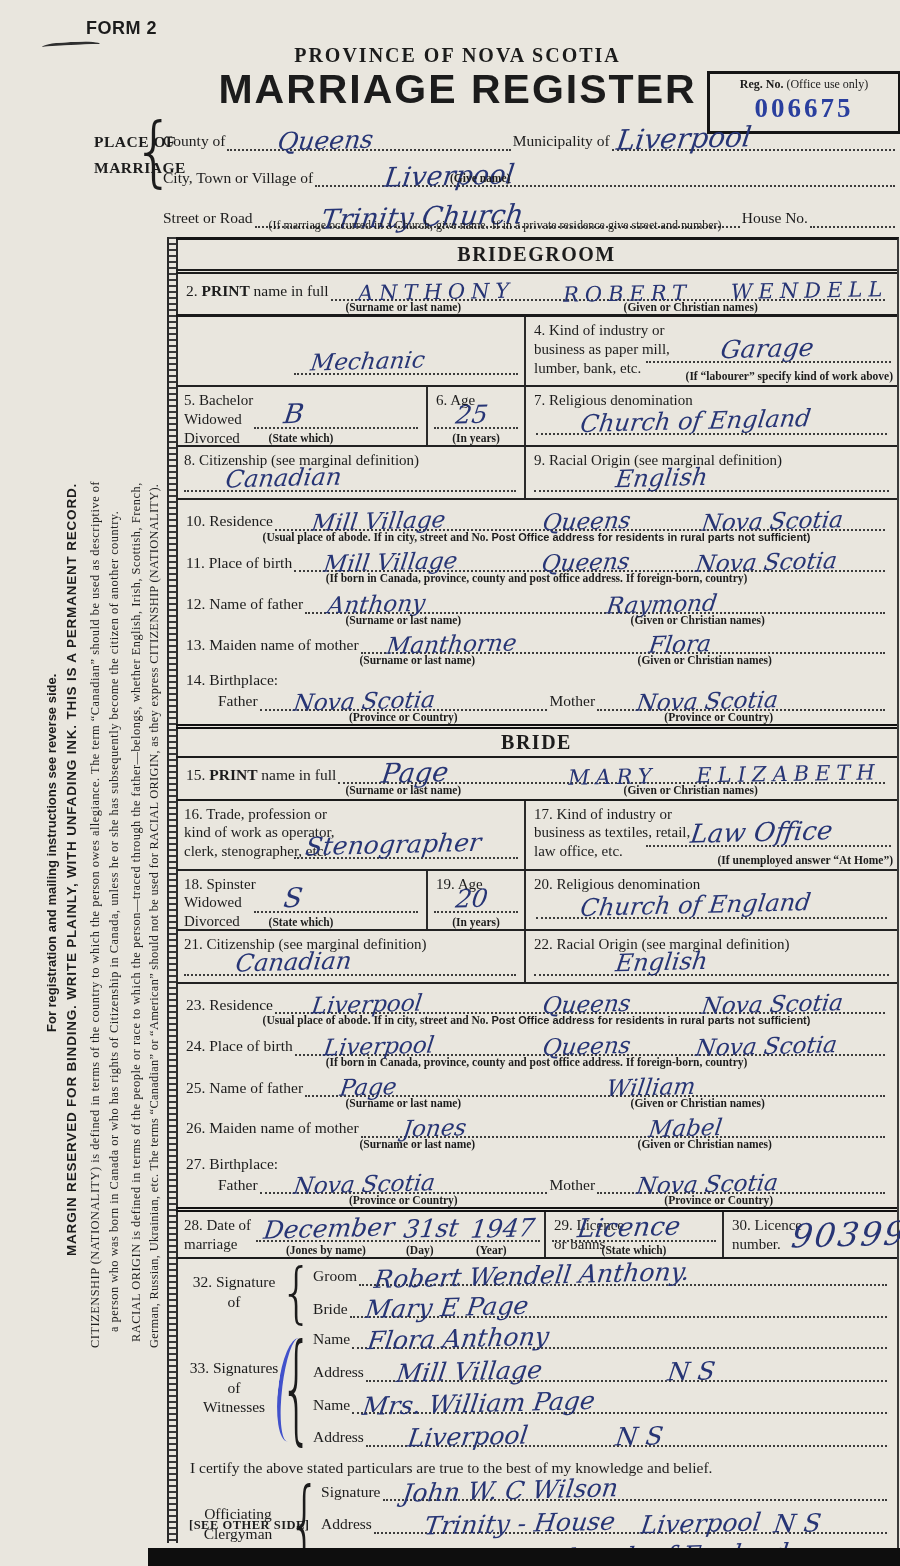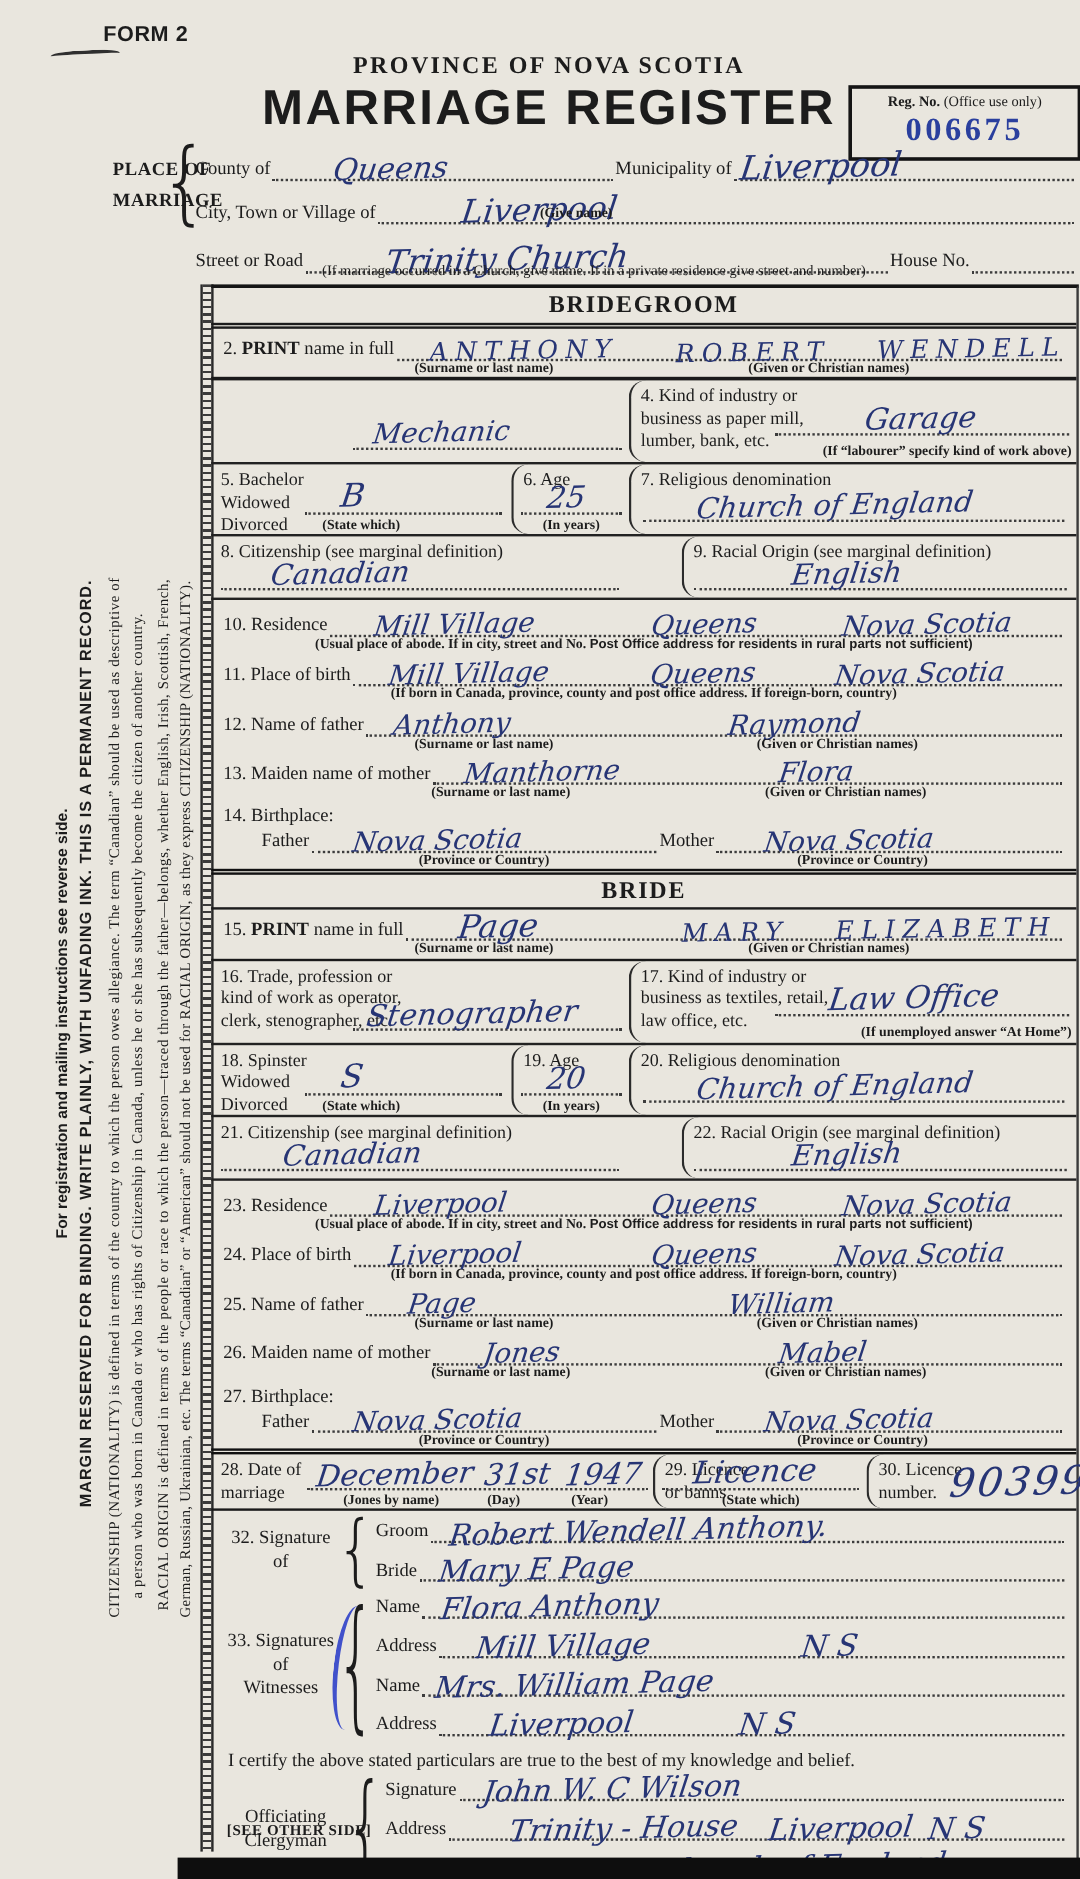--- a/index.html
+++ b/index.html
@@ -44,28 +44,28 @@
   .tbl{position:absolute;left:176px;top:237px;width:721px;border-top:3px solid #151515;border-right:2px solid #3a3a3a;}
   .sec-head{text-align:center;font-weight:bold;font-size:20px;letter-spacing:1.5px;height:29px;line-height:29px;border-bottom:5px double #1c1c1c;}
   .sec-head.bride{height:27px;line-height:27px;border-bottom:2.5px solid #1c1c1c;}
   .row{border-bottom:2px solid #222;}
   .row-name{height:43px;padding:4px 10px 0;border-bottom:3px solid #1a1a1a;box-sizing:border-box;}
   .row-name .line{margin-top:4px;}
   .notes{position:relative;height:13px;font-size:11.5px;font-weight:bold;}
   .notes span{position:absolute;transform:translateX(-50%);white-space:nowrap;}
   .cells{display:flex;}
   .cell{position:relative;box-sizing:border-box;padding:4px 8px;}
-  .cell+.cell{border-left:2px solid #2b2b2b;border-radius:14px;}
+  .cell+.cell{border-left:2px solid #2b2b2b;}
   .cl{font-size:15px;line-height:1.25;}
   .dotabs{position:absolute;border-bottom:2px dotted #3c3c3c;}
   .hwabs{position:absolute;}
   .cnote{position:absolute;font-size:11.5px;font-weight:bold;white-space:nowrap;text-align:center;}
   .h-trade{height:68px;}
   .h-status{height:58px;}
-  .h-citiz{height:51px;gap:44px;}
+  .h-citiz{height:51px;}
   .blk{padding:3px 10px 0;border-bottom:5px double #111;}
   .blk .line{margin-top:9px;}
   .subnote-c{text-align:center;font-size:11.5px;font-weight:bold;height:14px;}
   .subnote-c .sans{font-family:"Liberation Sans",sans-serif;font-size:11px;}
   .h-date{height:45px;border-bottom:2.5px solid #1a1a1a;}
   
   .sigsec{padding:6px 8px 0 12px;}
   .sigrow{display:flex;align-items:center;}
   .siglabel{width:92px;text-align:center;font-size:15.5px;line-height:1.25;}
   .bracecol{font-family:"DejaVu Sans",sans-serif;font-weight:200;line-height:1;}

